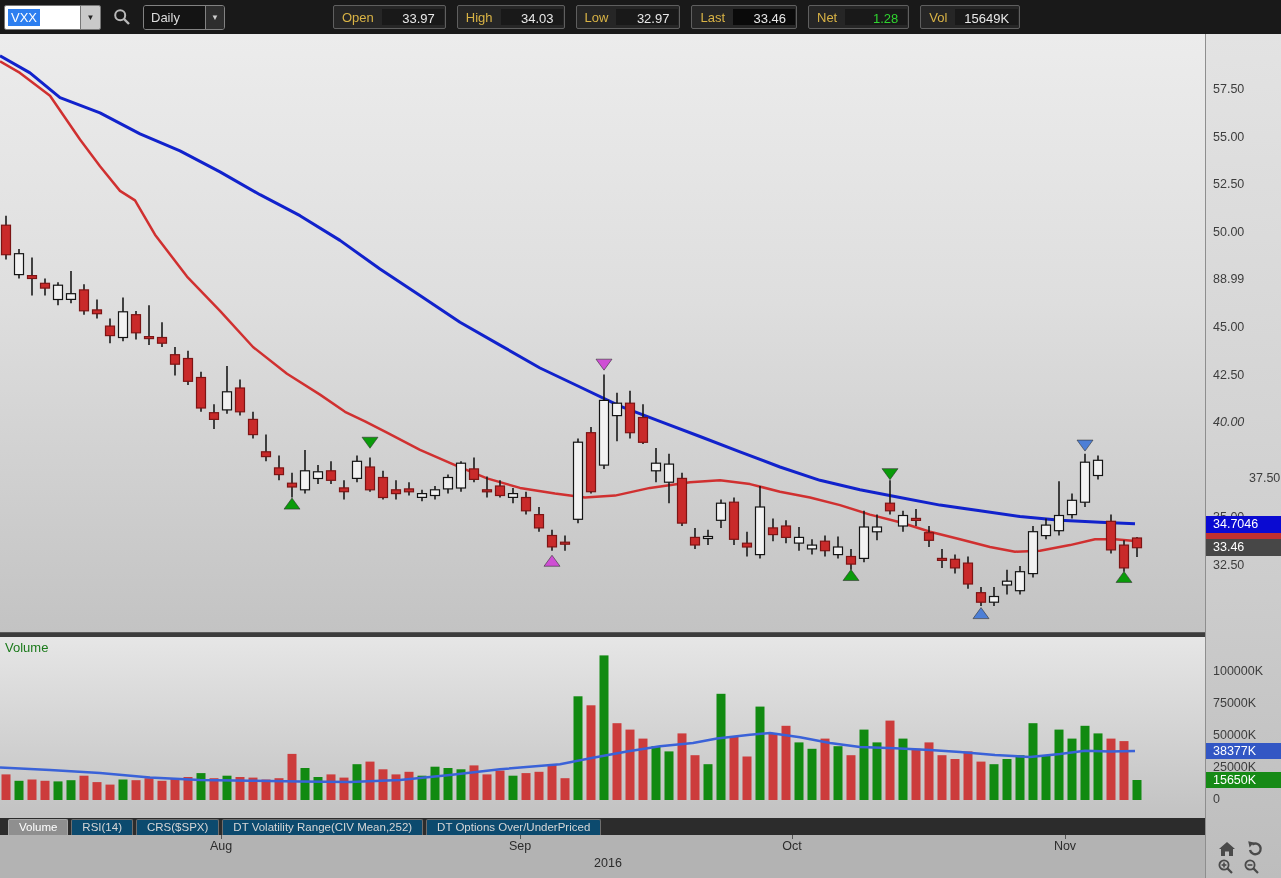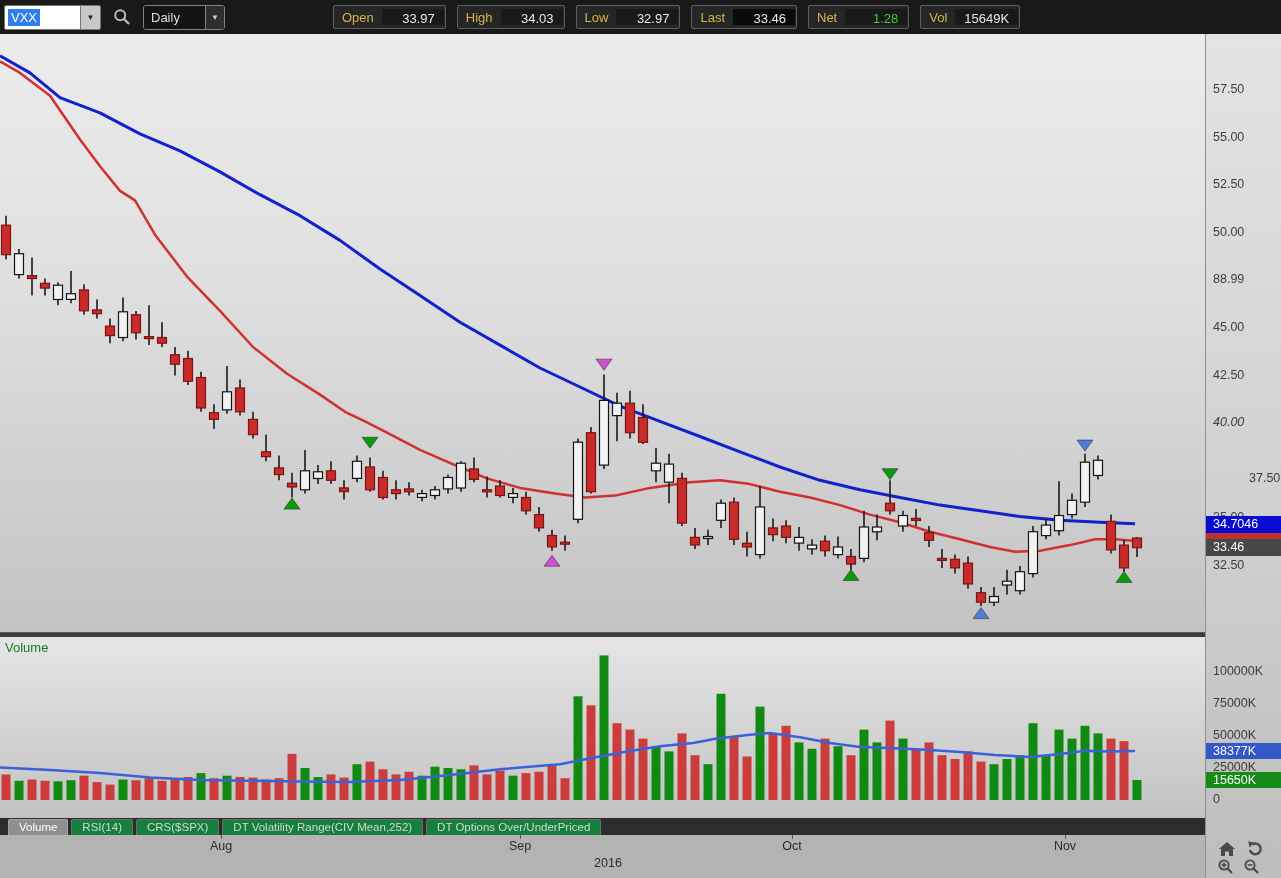--- a/index.html
+++ b/index.html
@@ -34,21 +34,21 @@
   #axis-strip{position:absolute;left:1205px;top:34px;width:76px;height:844px;
               background:linear-gradient(180deg,#e3e3e3 0%,#cfcfcf 60%,#bdbdbd 100%);
               border-left:1px solid #8e8e8e;box-sizing:border-box;}
   .tick{position:absolute;left:7px;font-size:12.5px;color:#3d3d3d;white-space:nowrap;z-index:1;}
   .axlabel{position:absolute;left:0;width:76px;height:17px;line-height:17px;font-size:12.5px;
            padding-left:7px;box-sizing:border-box;color:#fff;z-index:2;white-space:nowrap;}
   
   #tab-bar{position:absolute;left:0;top:818px;width:1205px;height:17px;background:#2c2c2c;
            display:flex;align-items:flex-end;padding-left:8px;box-sizing:border-box;}
   .tab{height:15px;line-height:15px;font-size:11.5px;padding:0 10px;margin-right:3px;
-       background:#15803d;color:#d6d6d6;border:1px solid #6e6e6e;border-bottom:none;
+       background:#0c4a6e;color:#d6d6d6;border:1px solid #6e6e6e;border-bottom:none;
        border-radius:2px 2px 0 0;white-space:nowrap;}
   .tab.active{background:#8f8f8f;color:#fff;border-color:#a5a5a5;}
   
   #date-axis{position:absolute;left:0;top:835px;width:1205px;height:43px;background:#b3b3b3;}
   .month{position:absolute;top:4px;transform:translateX(-50%);font-size:12.5px;color:#2c2c2c;}
   .mtick{position:absolute;top:0;width:1px;height:4px;background:#555;}
   .year{position:absolute;top:21px;transform:translateX(-50%);font-size:12.5px;color:#2c2c2c;}
   
   .cicon{position:absolute;width:20px;height:18px;}
 </style>

